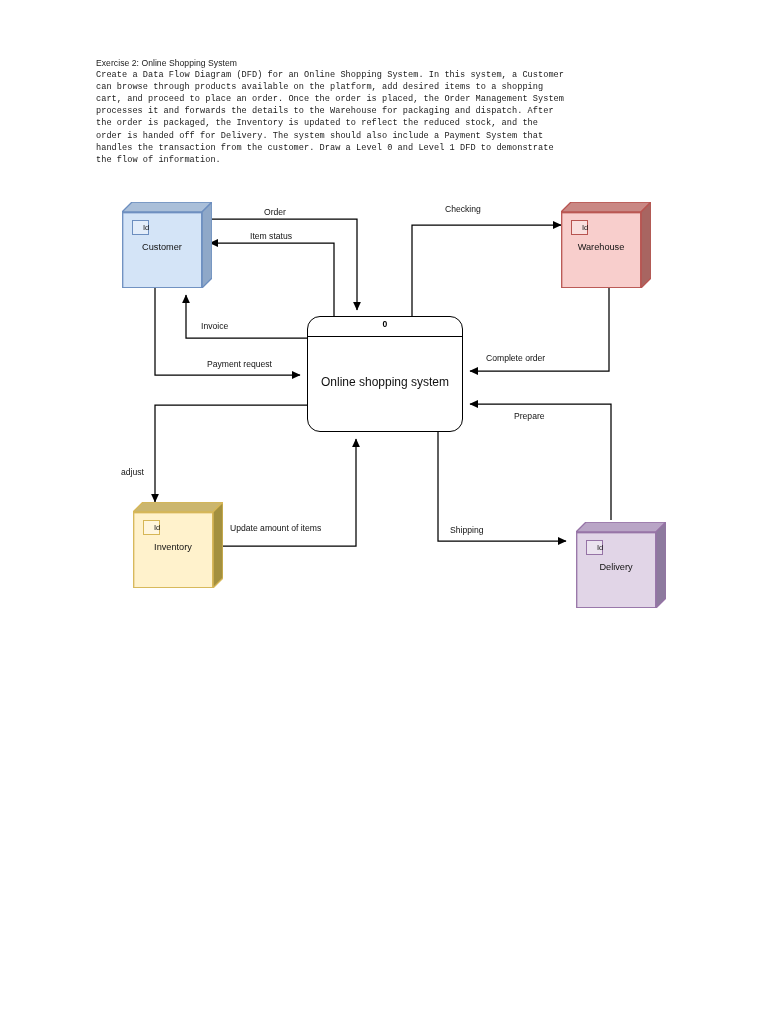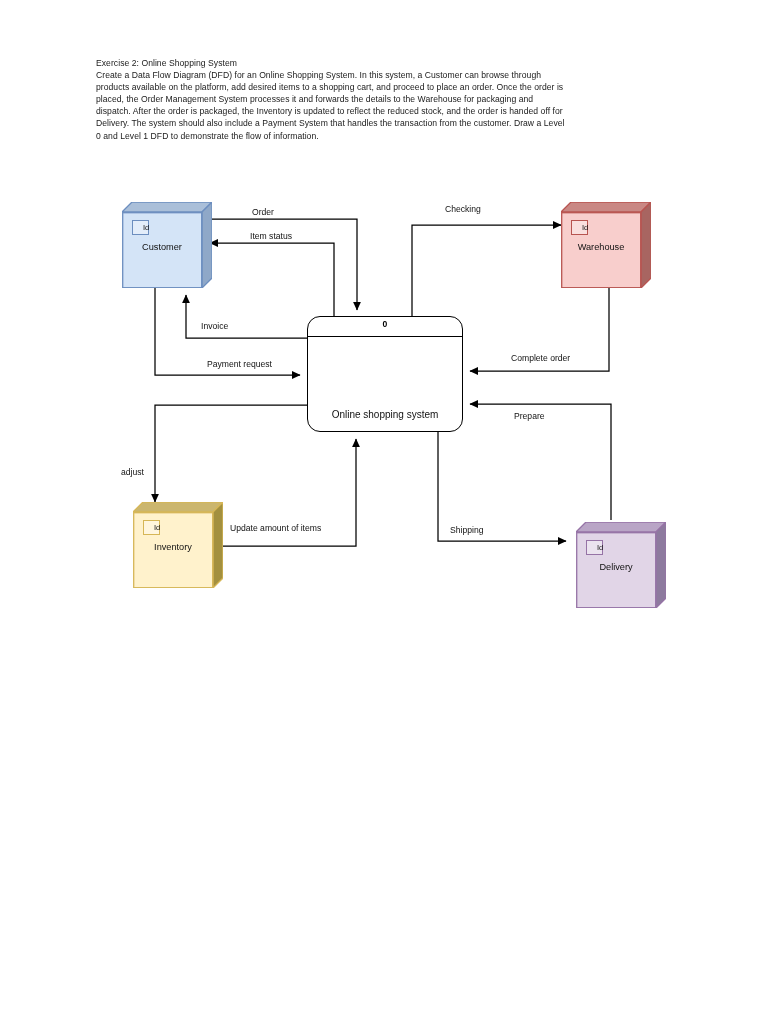--- a/index.html
+++ b/index.html
@@ -17,21 +17,21 @@
   
   .exercise{
     position:absolute;
     left:96px; top:57px; width:472px;
     font-size:8.6px;
     line-height:12.1px;
     color:#1a1a1a;
     letter-spacing:.005em;
   }
   .exercise .title{display:block;}
-  .exercise .body{display:block;}
+  .exercise .body{display:block;font-family:Liberation Mono, monospace;}
 
   
   #canvas{position:absolute;left:0;top:0;width:768px;height:1024px;}
 
   
   .entity{position:absolute;}
   .entity .idbadge{
     position:absolute;
     left:10px;top:8px;
     width:17px;height:15px;
@@ -64,21 +64,21 @@
   #process .pnum{
     position:absolute;left:0;right:0;top:2px;
     text-align:center;font-size:8.6px;font-weight:bold;color:#000;
   }
   #process .pdiv{
     position:absolute;left:0;right:0;top:19px;height:0;
     border-top:1.3px solid #000;
   }
   #process .pname{
     position:absolute;left:0;right:0;top:58px;
-    text-align:center;font-size:10px;color:#111;margin-top:34px;
+    text-align:center;font-size:12px;color:#111;
   }
 
   
   .elabel{
     position:absolute;
     font-size:8.6px;
     color:#111;
     white-space:nowrap;
     background:#ffffff;
     padding:0 2px;
@@ -171,31 +171,31 @@
       <div class="ename">Delivery</div>
     </div>
   </div>
 
   <div id="process">
     <div class="pnum">0</div>
     <div class="pdiv"></div>
     <div class="pname">Online shopping system</div>
   </div>
 
-  <div class="elabel" style="left:250px;top:207px;">Order</div>
+  <div class="elabel" style="left:262px;top:207px;">Order</div>
 
   <div class="elabel" style="left:248px;top:231px;">Item status</div>
 
   <div class="elabel" style="left:199px;top:321px;">Invoice</div>
 
   <div class="elabel" style="left:157px;top:359px;margin-left:48px;">Payment request</div>
 
   <div class="elabel" style="left:443px;top:204px;">Checking</div>
 
-  <div class="elabel" style="left:509px;top:353px;">Complete order</div>
+  <div class="elabel" style="left:484px;top:353px;">Complete order</div>
 
   <div class="elabel" style="left:495px;top:411px;margin-left:17px;">Prepare</div>
 
   <div class="elabel" style="left:448px;top:525px;">Shipping</div>
 
   <div class="elabel" style="left:119px;top:467px;text-align:center;">adjust</div>
 
   <div class="elabel" style="left:228px;top:523px;">Update amount of items</div>
 
 </div>

